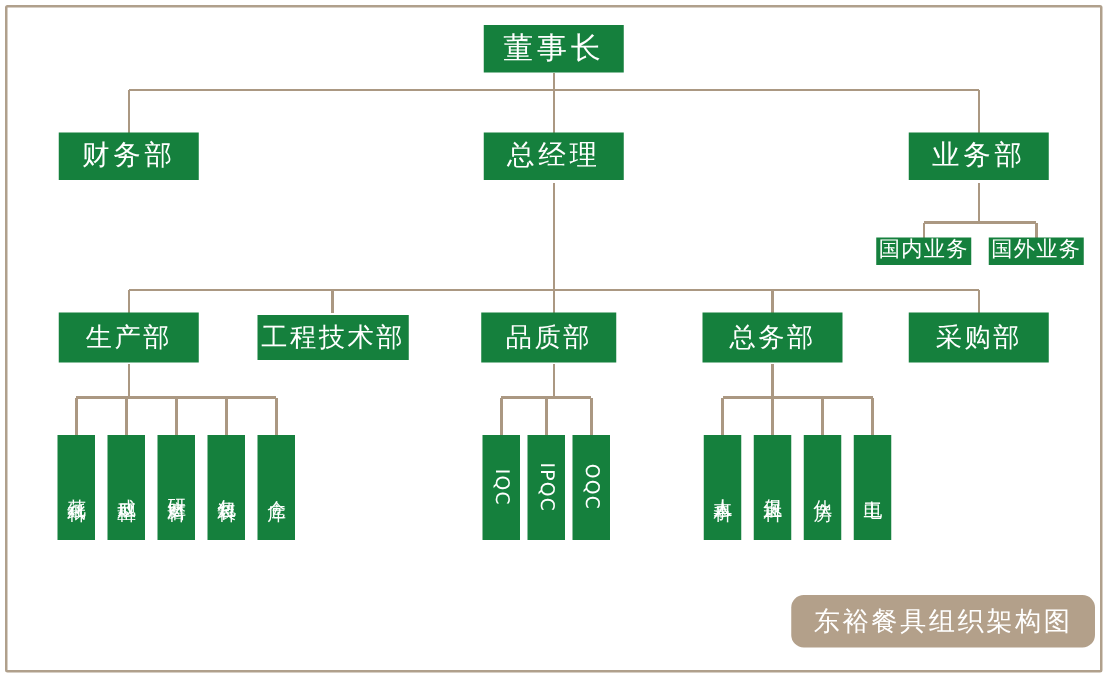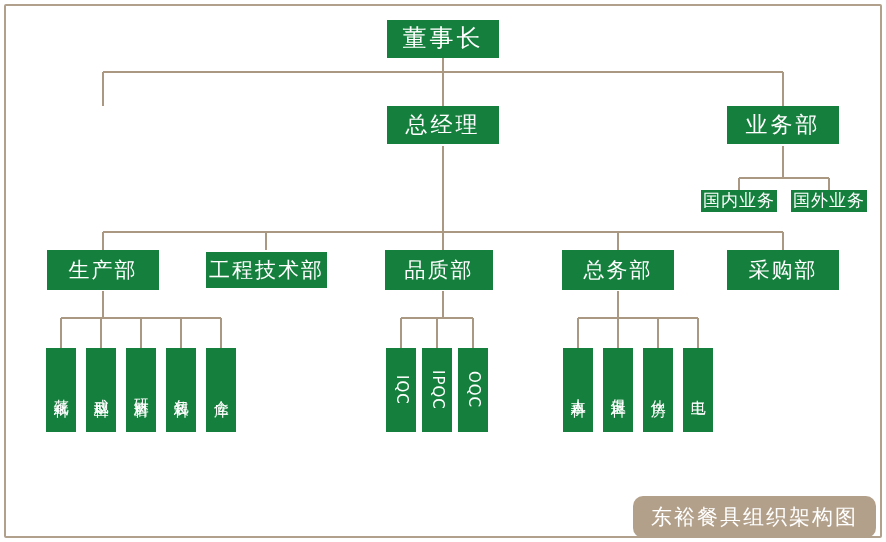--- a/index.html
+++ b/index.html
@@ -126,20 +126,23 @@
       <path d="M618,318 L618,348"></path>
       <path d="M658,318 L658,348"></path>
       <path d="M698,318 L698,348"></path>
     </g>
   </svg>
 
   <div class="node lvl1" style="left:387px; top:20px; width:112px; height:38px;">
     <span>董事长</span>
   </div>
 
+  <div class="node lvl2" style="left:47px; top:106px; width:112px; height:38px;">
+    <span>财务部</span>
+  </div>
 
   <div class="node lvl2" style="left:387px; top:106px; width:112px; height:38px;">
     <span>总经理</span>
   </div>
 
   <div class="node lvl2" style="left:727px; top:106px; width:112px; height:38px;">
     <span>业务部</span>
   </div>
 
   <div class="node small" style="left:701px; top:190px; width:76px; height:22px;">
@@ -202,17 +205,17 @@
   <div class="node vert" style="left:603px; top:348px; width:30px; height:84px;">
     <span>保卫科</span>
   </div>
   <div class="node vert" style="left:643px; top:348px; width:30px; height:84px;">
     <span>伙房</span>
   </div>
   <div class="node vert" style="left:683px; top:348px; width:30px; height:84px;">
     <span>电工</span>
   </div>
 
-  <div id="caption-badge" style="left:633px; top:496px; width:243px; height:42px;">
+  <div id="caption-badge" style="left:633px; top:476px; width:243px; height:42px;">
     <span>东裕餐具组织架构图</span>
   </div>
 
 </div>
 
 </body></html>

